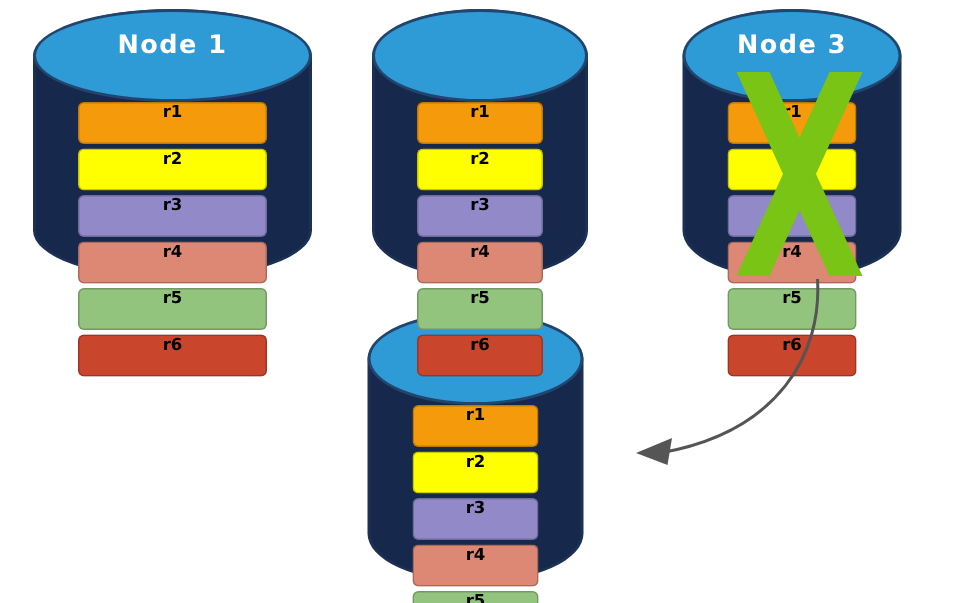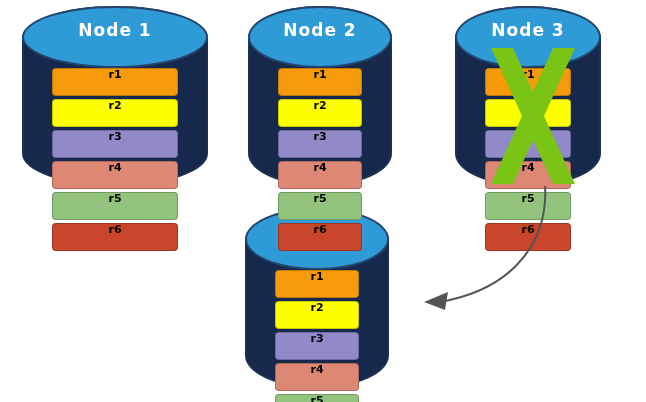--- a/index.html
+++ b/index.html
@@ -119,21 +119,20 @@
       <div class="row" style="background:#9189c8">r3</div>
       <div class="row" style="background:#dd8775">r4</div>
       <div class="row" style="background:#92c47d">r5</div>
       <div class="row" style="background:#c9452b">r6</div>
     </div>
   </div>
 
   <div class="node" style="left:248px; top:6px; width:144px; height:180px;">
     <div class="cyl-body"></div>
     <div class="cyl-top"></div>
-    <div class="cyl-title">Node  2</div>
     <div class="rows">
       <div class="row" style="background:#f59b0b">r1</div>
       <div class="row" style="background:#ffff00">r2</div>
       <div class="row" style="background:#9189c8">r3</div>
       <div class="row" style="background:#dd8775">r4</div>
       <div class="row" style="background:#92c47d">r5</div>
       <div class="row" style="background:#c9452b">r6</div>
     </div>
   </div>
 

